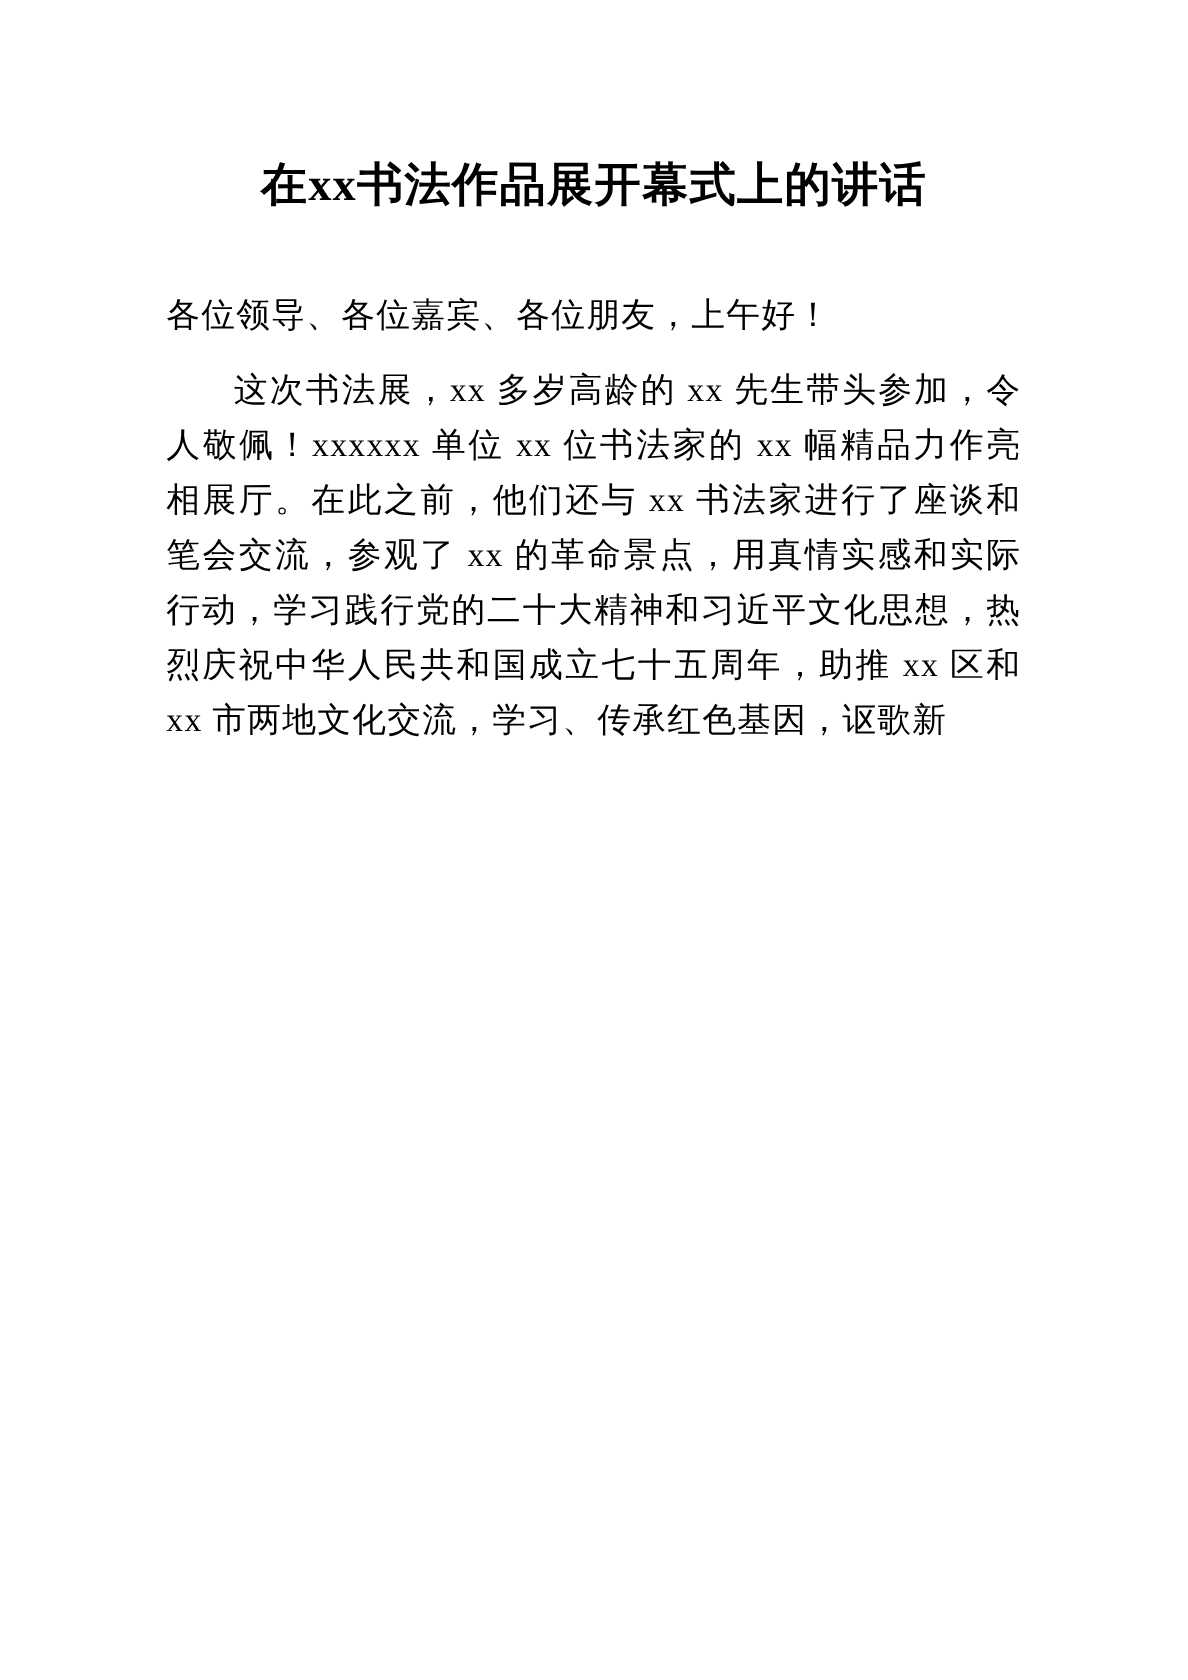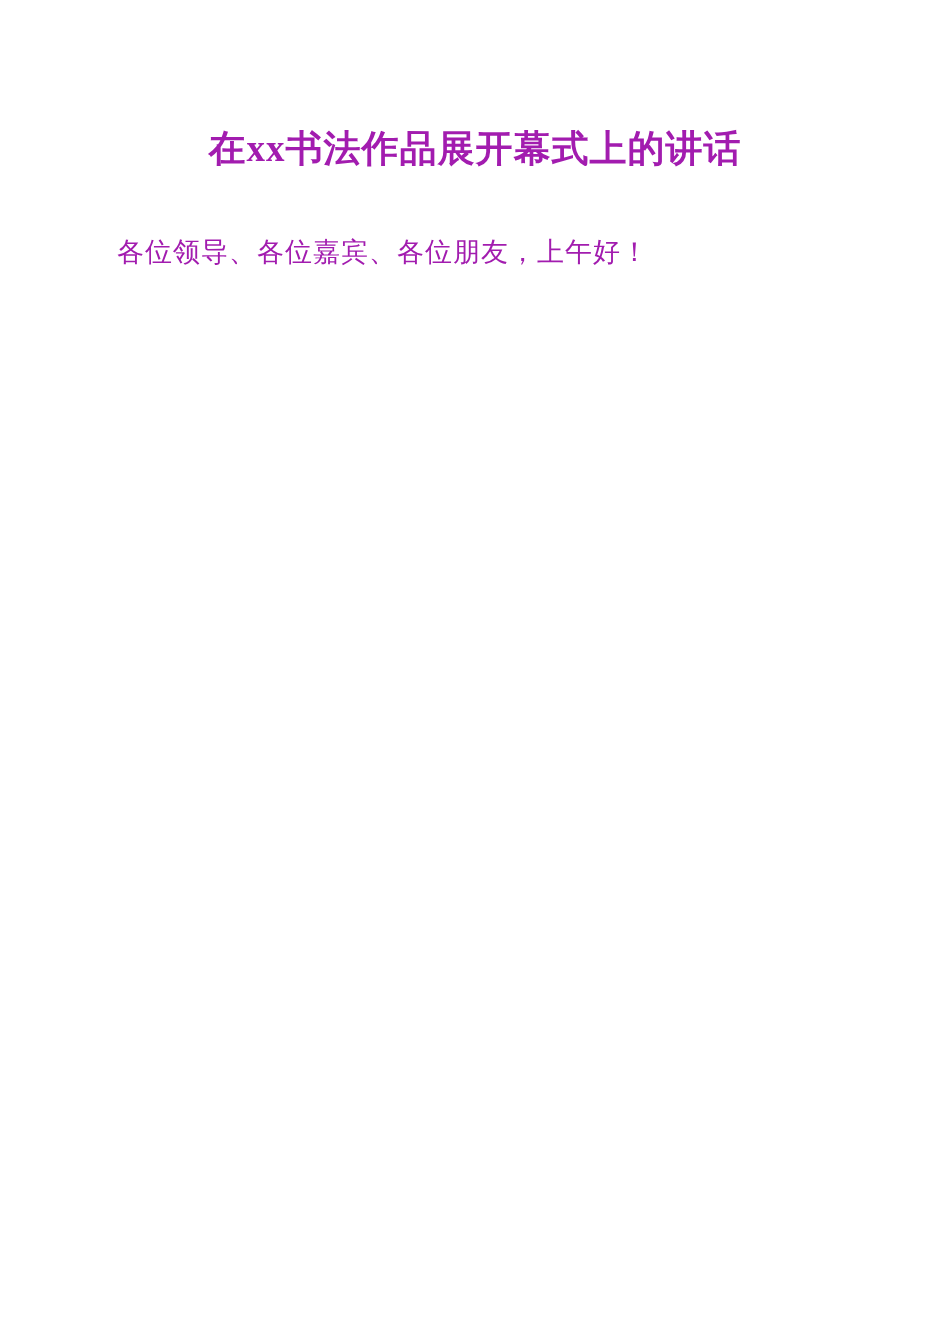--- a/index.html
+++ b/index.html
@@ -6,21 +6,21 @@
     margin: 0;
     padding: 0;
     background: #ffffff;
   }
   .page {
     position: relative;
     width: 950px;
     height: 1344px;
     background: #ffffff;
     overflow: hidden;
-    color: #a21caf;
+    color: #000000;
     font-family: "Liberation Serif", "DejaVu Serif", serif;
   }
   .doc {
     padding: 124px 117px 0 117px;
   }
   .title {
     margin: 0 0 56px 0;
     font-size: 37px;
     line-height: 50px;
     font-weight: bold;
@@ -28,32 +28,33 @@
     letter-spacing: 1px;
     white-space: nowrap;
   }
   .body-text {
     font-size: 27px;
     line-height: 44px;
     letter-spacing: 1px;
     text-align: justify;
   }
   .body-text p {
-    margin: 0;
+    margin: 16px;
   }
   .greeting {
     text-indent: 0;
   }
   .para {
     text-indent: 2em;
   }
 </style>
 </head>
 <body>
 
 <div class="page">
   <div class="doc">
     <h1 class="title">在xx书法作品展开幕式上的讲话</h1>
     <div class="body-text">
       <p class="greeting">各位领导、各位嘉宾、各位朋友，上午好！</p>
+      <p class="para">这次书法展，xx 多岁高龄的 xx 先生带头参加，令人敬佩！xxxxxx 单位 xx 位书法家的 xx 幅精品力作亮相展厅。在此之前，他们还与 xx 书法家进行了座谈和笔会交流，参观了 xx 的革命景点，用真情实感和实际行动，学习践行党的二十大精神和习近平文化思想，热烈庆祝中华人民共和国成立七十五周年，助推 xx 区和 xx 市两地文化交流，学习、传承红色基因，讴歌新</p>
     </div>
   </div>
 </div>
 
 </body></html>

